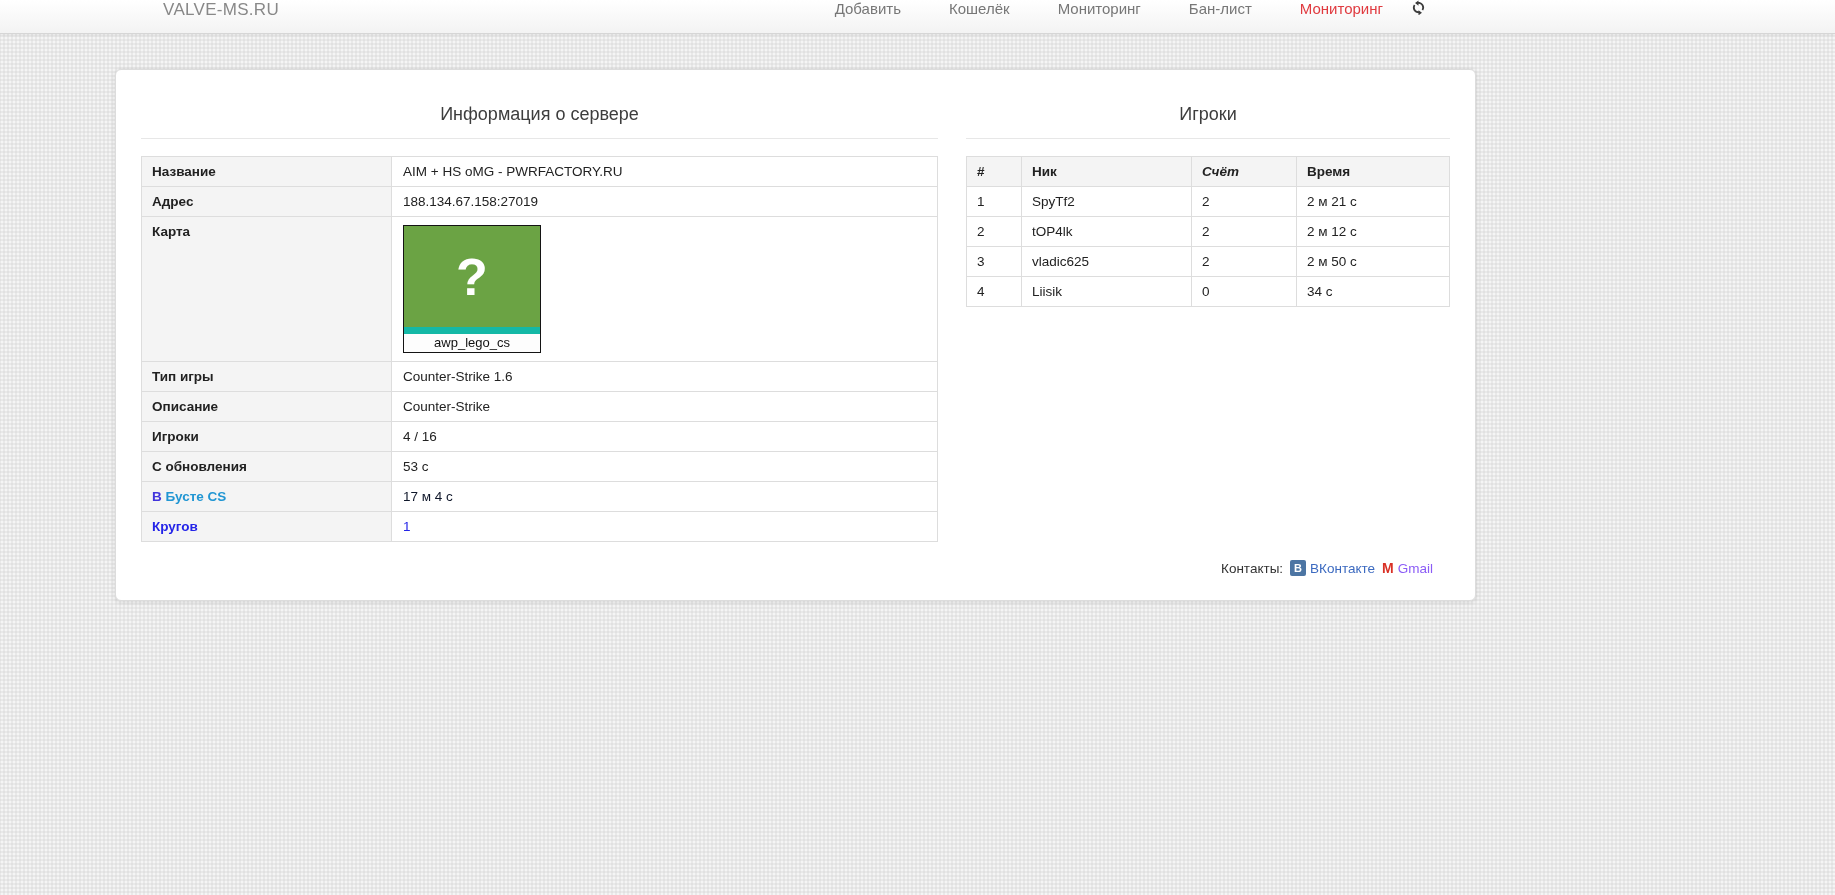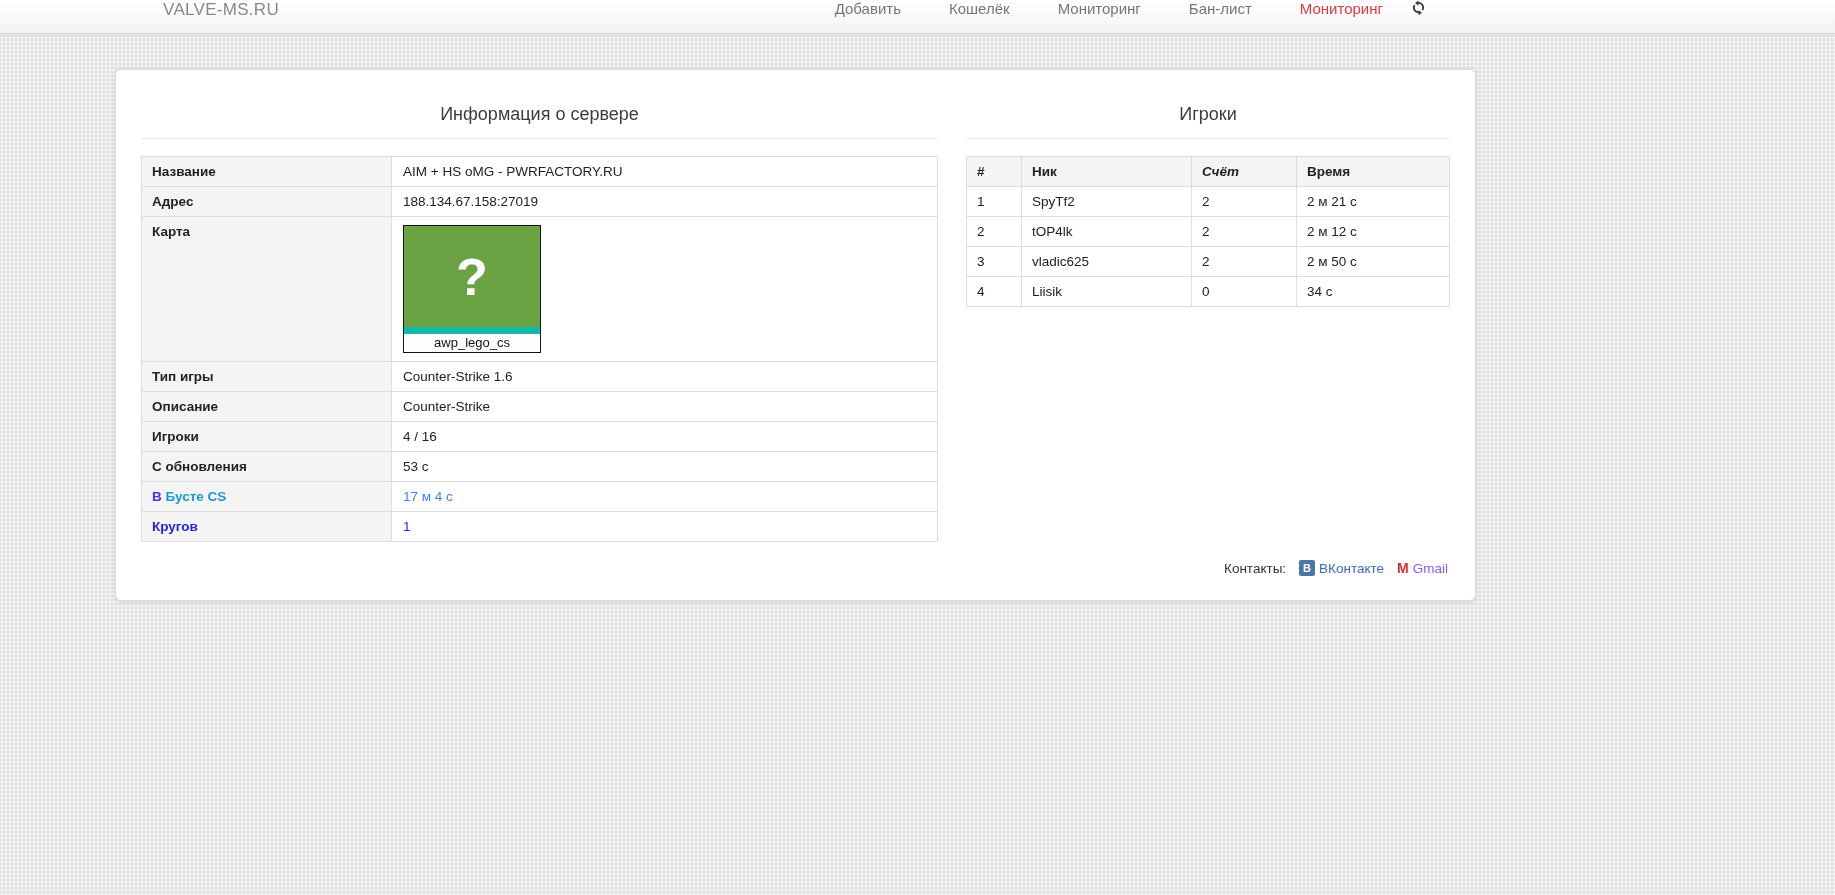--- a/index.html
+++ b/index.html
@@ -111,21 +111,21 @@
   .server-table td { padding-left: 11px; margin-top: 24px; }
   .server-table th.map-label { vertical-align: top; }
   .players-table thead th { background: #f4f4f4; }
   .players-table .col-num  { width: 55px; }
   .players-table .col-nick { width: 170px; }
   .players-table .col-score{ width: 105px; font-style: italic; }
 
   
   .boost-prefix { color: #4134dc; font-weight: bold; }
   .boost-link   { color: #2196d3; font-weight: bold; text-decoration: none; }
-  .boost-value  { color: #3b82f6; }
+  .boost-value  { color: #0f172a; }
   .rounds-label { color: #2424e8; }
   .rounds-value { color: #2424e8; }
 
   
   .map-fig {
     width: 138px;
     border: 1px solid #141414;
     margin: 1px 0;
   }
   .map-img {
@@ -146,25 +146,25 @@
     background: #fdfdfd;
     text-align: center;
     font-size: 13px;
     padding: 1px 0 2px;
     color: #111;
   }
 
   
   .contacts {
     position: absolute;
-    right: 27px;
+    right: 42px;
     top: 490px;
     display: flex;
     align-items: center;
-    gap: 13px;
+    gap: 7px;
     font-size: 13.5px;
     color: #333;
   }
   .contacts a {
     display: inline-flex;
     align-items: center;
     gap: 4px;
     text-decoration: none;
   }
   .vk-badge {

